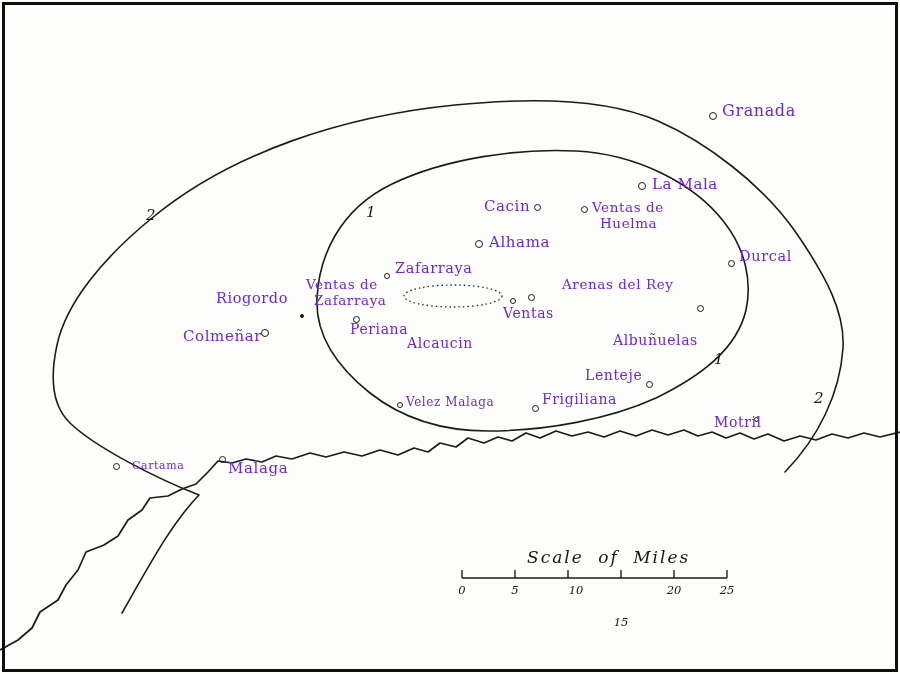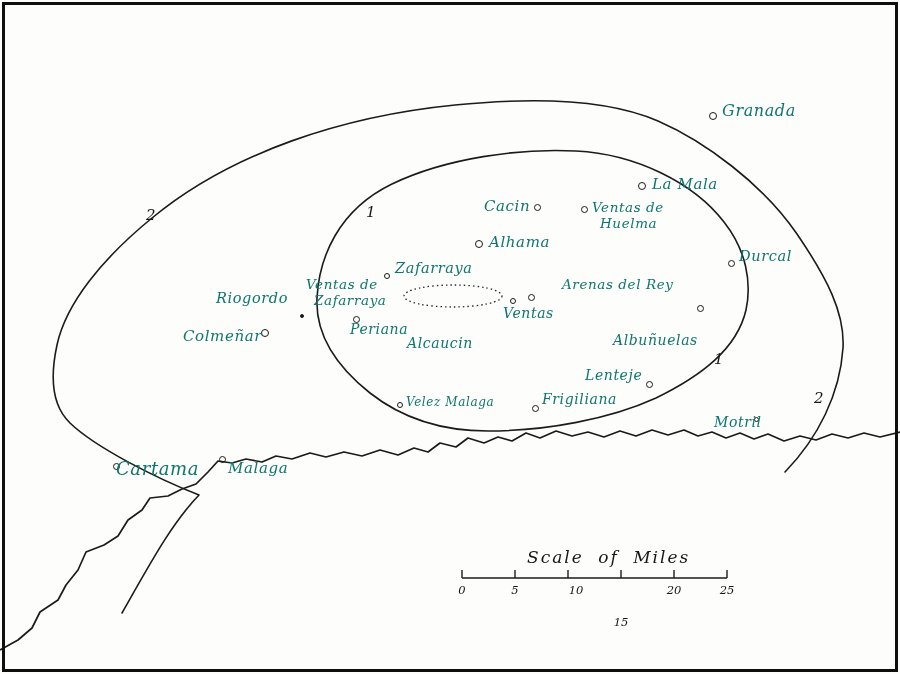--- a/index.html
+++ b/index.html
@@ -16,22 +16,21 @@
     pointer-events:none;
   }
   svg.linework{position:absolute;left:0;top:0;}
   .ink-line{fill:none;stroke:#1b1b1b;stroke-width:1.6;stroke-linecap:round;stroke-linejoin:round;}
   .coast{fill:none;stroke:#1b1b1b;stroke-width:1.7;stroke-linejoin:round;}
   .dotted{fill:none;stroke:#2a2a2a;stroke-width:1.3;stroke-dasharray:1.5 3;}
   .scaleline{stroke:#1b1b1b;stroke-width:1.4;}
   .overlay{position:absolute;inset:0;}
   .town-label{
     position:absolute;
-    font-style:italic;
-    color:#0f766e;
+    color:#6d28d9;
     letter-spacing:0.6px;
     white-space:nowrap;
     line-height:1.05;
   }
   .town-marker{
     position:absolute;
     border:1.4px solid #1b1b1b;
     border-radius:50%;
     background:transparent;
     box-sizing:border-box;
@@ -122,19 +121,19 @@
       <div class="town-label" style="left: 407px; top: 336px; font-size: 14px;">Alcaucin</div>
       <div class="town-marker" style="left: 645.5px; top: 380.5px; width: 7px; height: 7px;"></div>
       <div class="town-label" style="left: 585px; top: 368px; font-size: 14px;">Lenteje</div>
       <div class="town-marker" style="left: 397px; top: 402px; width: 6px; height: 6px;"></div>
       <div class="town-label" style="left: 406px; top: 396px; font-size: 12px;">Velez Malaga</div>
       <div class="town-marker" style="left: 531.5px; top: 404.5px; width: 7px; height: 7px;"></div>
       <div class="town-label" style="left: 542px; top: 392px; font-size: 14px;">Frigiliana</div>
       <div class="town-marker" style="left: 753.5px; top: 416.5px; width: 5px; height: 5px;"></div>
       <div class="town-label" style="left: 714px; top: 415px; font-size: 14px;">Motril</div>
       <div class="town-marker" style="left: 112.5px; top: 462.5px; width: 7px; height: 7px;"></div>
-      <div class="town-label" style="left: 116px; top: 460px; font-size: 18px;">Cartama</div>
+      <div class="town-label" style="left: 132px; top: 460px; font-size: 11px;">Cartama</div>
       <div class="town-marker" style="left: 218.5px; top: 455.5px; width: 7px; height: 7px;"></div>
       <div class="town-label" style="left: 228px; top: 461px; font-size: 15px;">Malaga</div>
     </div>
   <div class="scale-title">Scale of Miles</div>
   <div class="frame-line"></div>
 </div>
 
 </body></html>

